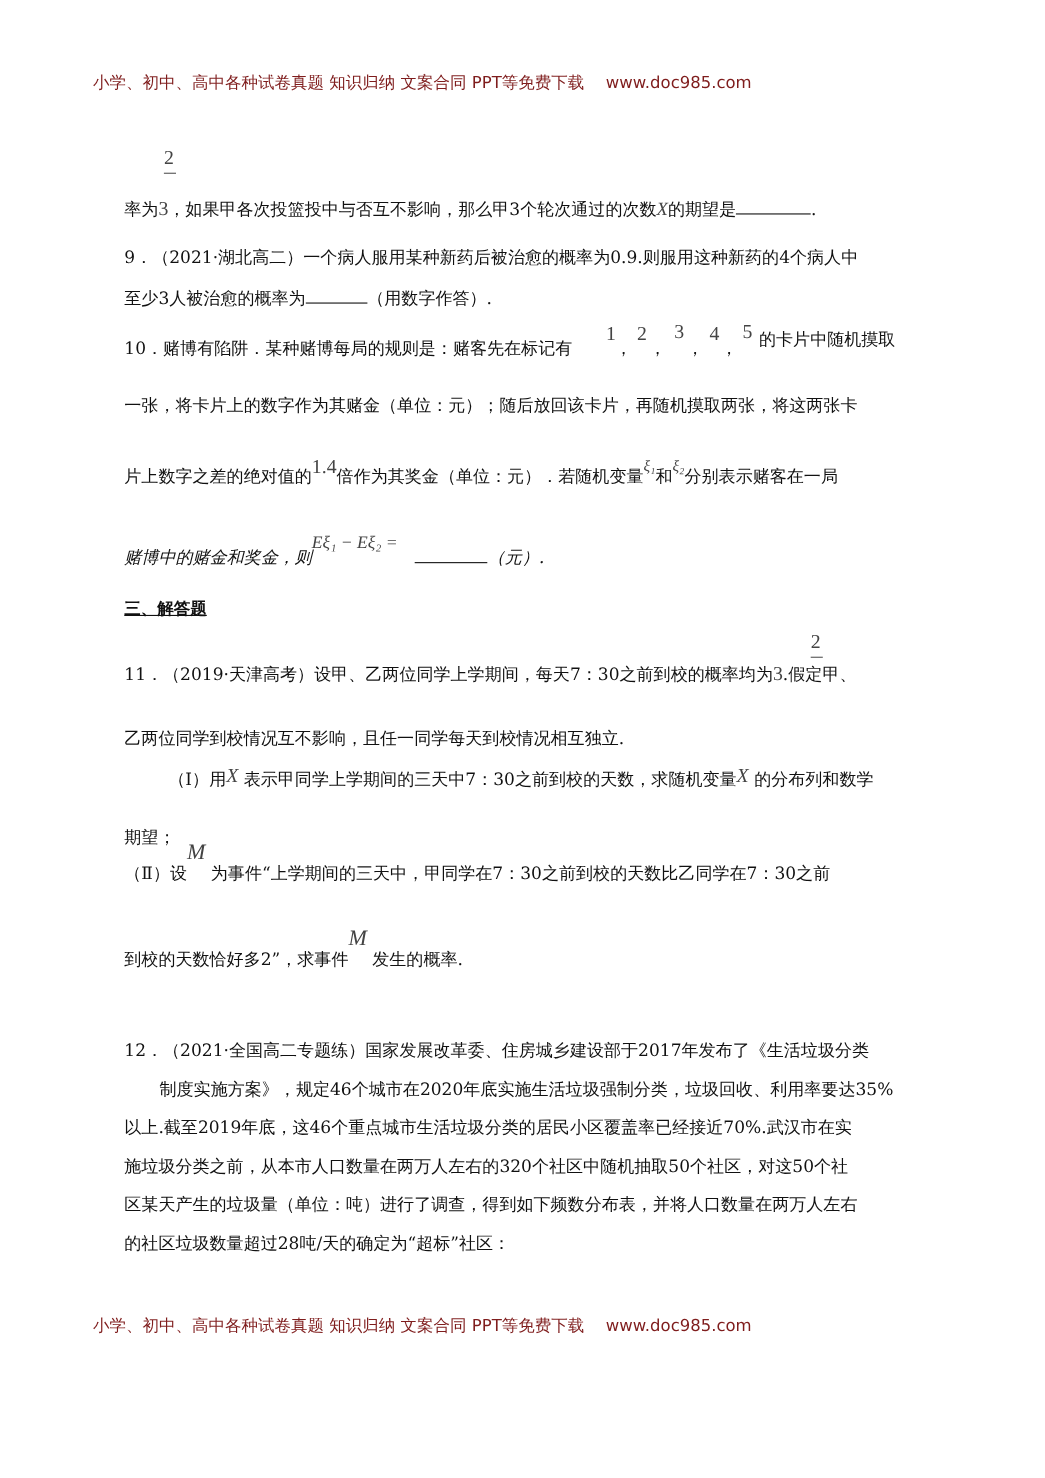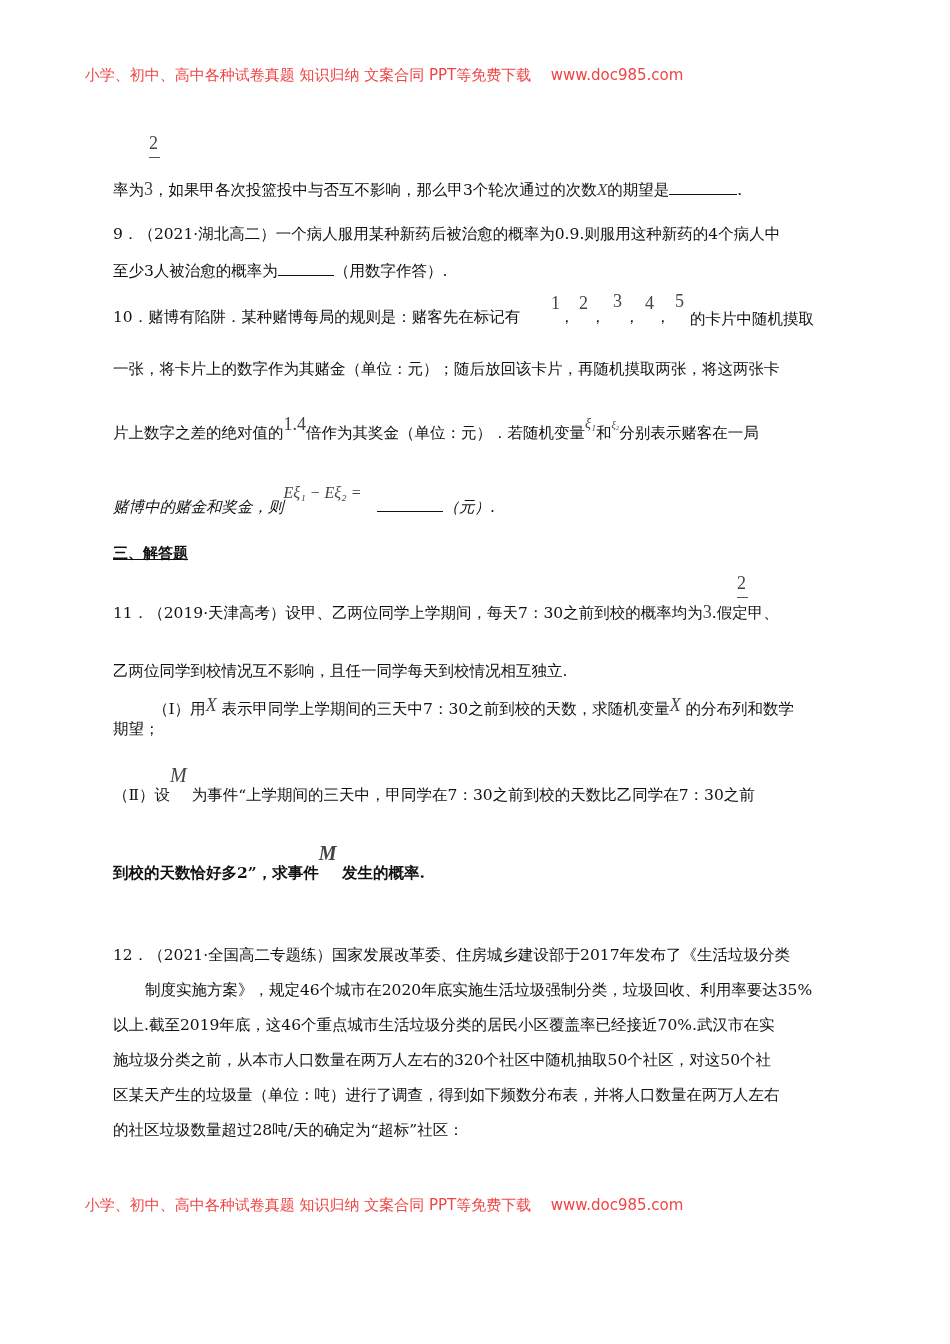--- a/index.html
+++ b/index.html
@@ -4,21 +4,21 @@
   <style>
     html, body { margin: 0; padding: 0; background: #ffffff; }
     body {
       width: 950px; height: 1344px; position: relative; overflow: hidden;
       font-family: "DejaVu Serif", "Liberation Serif", serif;
       color: #111111;
     }
     .abs { position: absolute; white-space: nowrap; }
     .hdr {
       font-family: "DejaVu Sans", "Liberation Sans", sans-serif;
-      font-size: 15px; color: #ef4444; left: 0; width: 768px; text-align: center;
+      font-size: 15px; color: #7f1d1d; left: 0; width: 768px; text-align: center;
     }
     .line { font-size: 15.5px; left: 113px; line-height: 22px; }
     .math { font-family: "Liberation Serif", "DejaVu Serif", serif; color: #444; }
     .ital { font-style: italic; }
     .bold { font-weight: bold; }
     .blank { display: inline-block; border-bottom: 1px solid #111; height: 16px; vertical-align: baseline; }
     .frac-top { font-family: "Liberation Serif", serif; font-size: 18px; color: #444; }
     .frac-bar { position: absolute; height: 1px; background: #555; }
     .sup-num { font-family: "Liberation Serif", serif; font-size: 18px; color: #444; }
   </style>
@@ -54,55 +54,55 @@
   </div>
   <span class="abs sup-num" style="left:551px; top:293px;">1</span>
   <span class="abs line" style="left:559px; top:306px;">，</span>
   <span class="abs sup-num" style="left:579px; top:293px;">2</span>
   <span class="abs line" style="left:590px; top:306px;">，</span>
   <span class="abs sup-num" style="left:613px; top:291px;">3</span>
   <span class="abs line" style="left:624px; top:306px;">，</span>
   <span class="abs sup-num" style="left:645px; top:293px;">4</span>
   <span class="abs line" style="left:655px; top:306px;">，</span>
   <span class="abs sup-num" style="left:675px; top:291px;">5</span>
-  <div class="abs line" style="left:690px; top:309px;font-family:Liberation Mono, monospace;">
+  <div class="abs line" style="left:690px; top:298px;">
     <span>的卡片中随机摸取</span>
   </div>
   <div class="abs line" style="top:358px;">
     <span>一张，将卡片上的数字作为其赌金（单位：元）；随后放回该卡片，再随机摸取两张，将这两张卡</span>
   </div>
   <div class="abs line" style="top:421px;">
-    <span>片上数字之差的绝对值的</span><span class="math" style="font-size:18px; position:relative; top:-8px;">1.4</span><span>倍作为其奖金（单位：元）．若随机变量</span><span class="math ital" style="font-size:14px; position:relative; top:-10px;">ξ₁</span><span>和</span><span class="math ital" style="font-size:10px; position:relative; top:-10px;">ξ₂</span><span>分别表示赌客在一局</span>
+    <span>片上数字之差的绝对值的</span><span class="math" style="font-size:18px; position:relative; top:-8px;">1.4</span><span>倍作为其奖金（单位：元）．若随机变量</span><span class="math ital" style="font-size:14px; position:relative; top:-10px;">ξ₁</span><span>和</span><span class="math ital" style="font-size:14px; position:relative; top:-10px;">ξ₂</span><span>分别表示赌客在一局</span>
   </div>
   <div class="abs line" style="top:495px;font-style:italic;">
     <span>赌博中的赌金和奖金，则</span><span class="math" style="font-size:16px; position:relative; top:-14px;">Eξ₁ − Eξ₂ =</span><span style="display:inline-block;width:16px"></span><span class="blank" style="width:66px;"></span><span>（元）.</span>
   </div>
 </div>
 
 <div class="abs line bold" style="top:542px; font-family:'DejaVu Sans','Liberation Sans',sans-serif; font-size:15px;text-decoration:underline;">三、解答题</div>
 
 <div>
   <span class="abs frac-top" style="left:737px; top:573px;">2</span>
   <div class="frac-bar" style="left:737px; top:597px; width:11px;"></div>
   <div class="abs line" style="top:601px;">
     <span>11．</span><span>（2019·天津高考）设甲、乙两位同学上学期间，每天7：30之前到校的概率均为</span><span class="math" style="font-size:18px;">3</span><span>.假定甲、</span>
   </div>
   <div class="abs line" style="top:660px;text-align:right;">
     <span>乙两位同学到校情况互不影响，且任一同学每天到校情况相互独立.</span>
   </div>
   <div class="abs line" style="top:697px;margin-left:40px;">
     <span>（Ⅰ）用</span><span class="math ital" style="font-size:18px; position:relative; top:-3px;">X</span> <span>表示甲同学上学期间的三天中7：30之前到校的天数，求随机变量</span><span class="math ital" style="font-size:18px; position:relative; top:-3px;">X</span> <span>的分布列和数学</span>
   </div>
-  <div class="abs line" style="top:718px;text-align:right;">
+  <div class="abs line" style="top:750px;text-align:right;">
     <span>期望；</span>
   </div>
   <div class="abs line" style="top:782px;text-align:center;">
     <span>（Ⅱ）设</span><span class="math ital" style="font-size:20px; position:relative; top:-18px;">M</span> <span>为事件“上学期间的三天中，甲同学在7：30之前到校的天数比乙同学在7：30之前</span>
   </div>
-  <div class="abs line" style="top:860px;font-weight:bold;">
+  <div class="abs line" style="top:860px;">
     <span>到校的天数恰好多2”，求事件</span><span class="math ital" style="font-size:20px; position:relative; top:-18px;">M</span> <span>发生的概率.</span>
   </div>
 </div>
 
 <div>
   <div class="abs line" style="top:944px;">
     <span>12．</span><span>（2021·全国高二专题练）国家发展改革委、住房城乡建设部于2017年发布了《生活垃圾分类</span>
   </div>
   <div class="abs line" style="top:979px;margin-left:32px;"><span>制度实施方案》，规定46个城市在2020年底实施生活垃圾强制分类，垃圾回收、利用率要达35%</span></div>
   <div class="abs line" style="top:1014px;"><span>以上.截至2019年底，这46个重点城市生活垃圾分类的居民小区覆盖率已经接近70%.武汉市在实</span></div>

